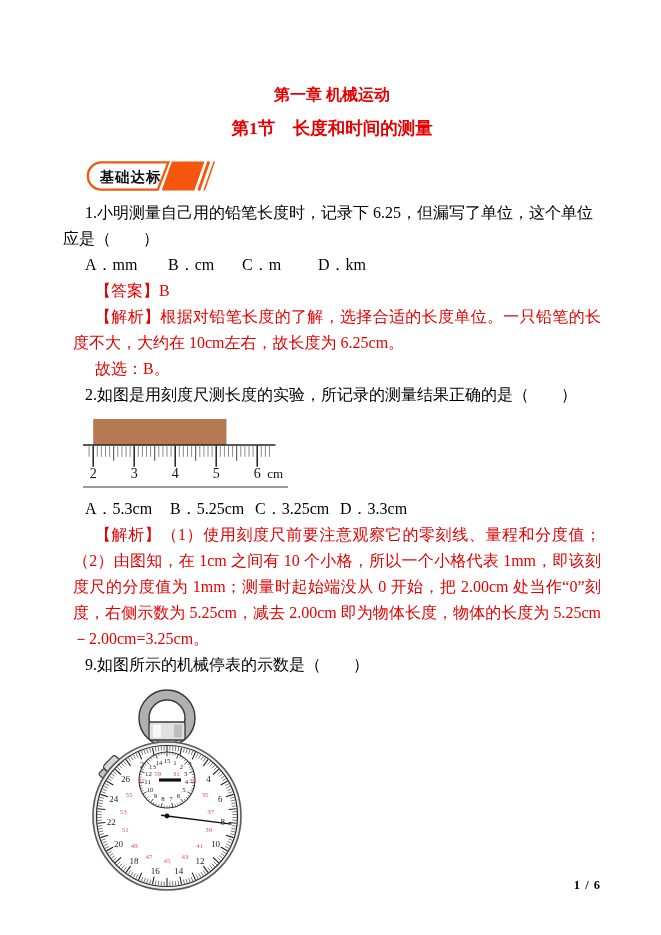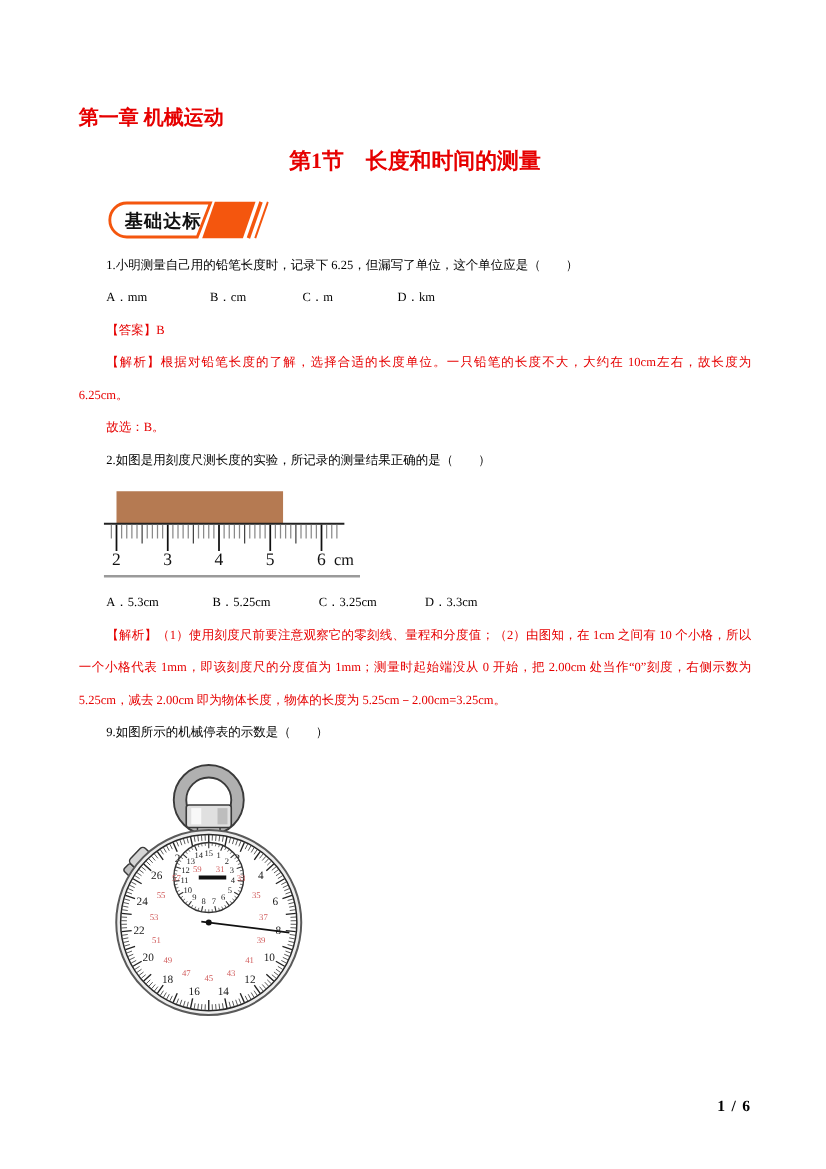--- a/index.html
+++ b/index.html
@@ -1,26 +1,26 @@
 <!DOCTYPE html>
 <html><head>
 <meta charset="utf-8">
 <style>
   html,body{margin:0;padding:0;}
   body{
     width:661px;height:935px;background:#ffffff;position:relative;overflow:hidden;
     font-family:"Liberation Serif","DejaVu Sans",serif;color:#000;
   }
   .content{position:absolute;left:63px;top:0;width:538px;}
-  .h1{margin-top:84px;font-size:16px;line-height:21px;font-weight:bold;color:#e60000;}
+  .h1{margin-top:84px;text-align:center;font-size:16px;line-height:21px;font-weight:bold;color:#e60000;}
   .h2{margin-top:12px;text-align:center;font-size:17.5px;line-height:23px;font-weight:bold;color:#e60000;font-family:Liberation Serif, serif;}
   .badge{display:block;margin:20px 0 6px 20px;}
-  p{margin:0;font-size:10px;line-height:26px;text-indent:22px;}
+  p{margin:0;font-size:16px;line-height:26px;text-indent:22px;}
   .mt8{margin-top:8px;}
-  .red{color:#e60000;}
+  .red{color:#e60000;margin-left:10px;}
   .just{text-align:justify;}
   .opt{display:inline-block;text-indent:0;}
   .w83{width:83px}.w74{width:74px}.w76{width:76px}.w85{width:85px}
   .figure-ruler{display:block;margin:8px 0 6px 20px;}
   .figure-watch{display:block;margin:10px 0 0 26px;}
   .pageno{position:absolute;right:60px;top:878px;font-size:12.5px;font-weight:bold;letter-spacing:1px;}
 </style>
 </head>
 <body>
 

